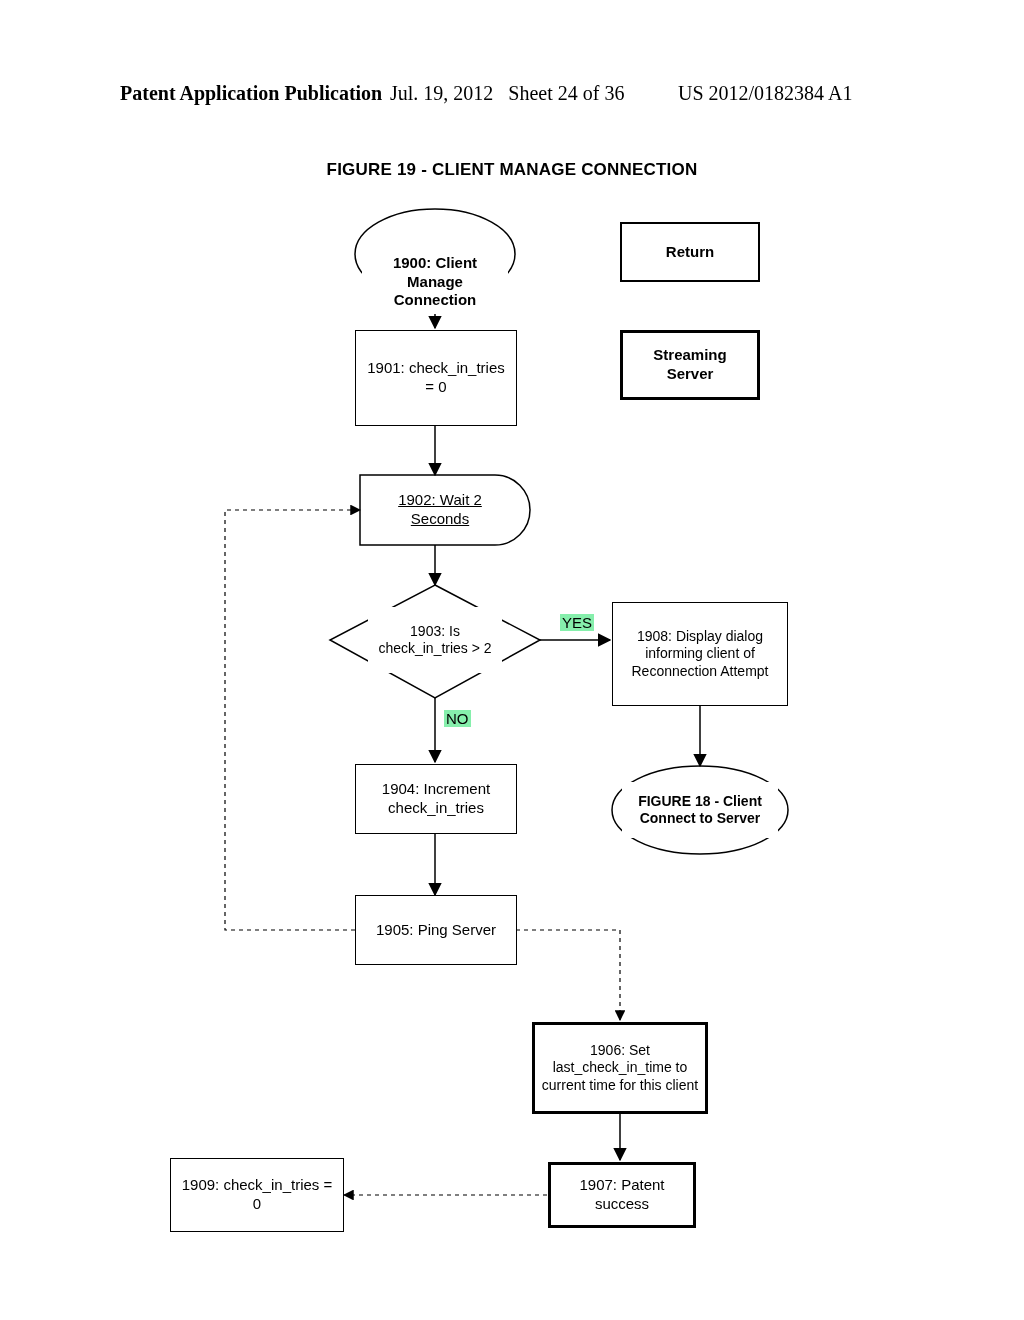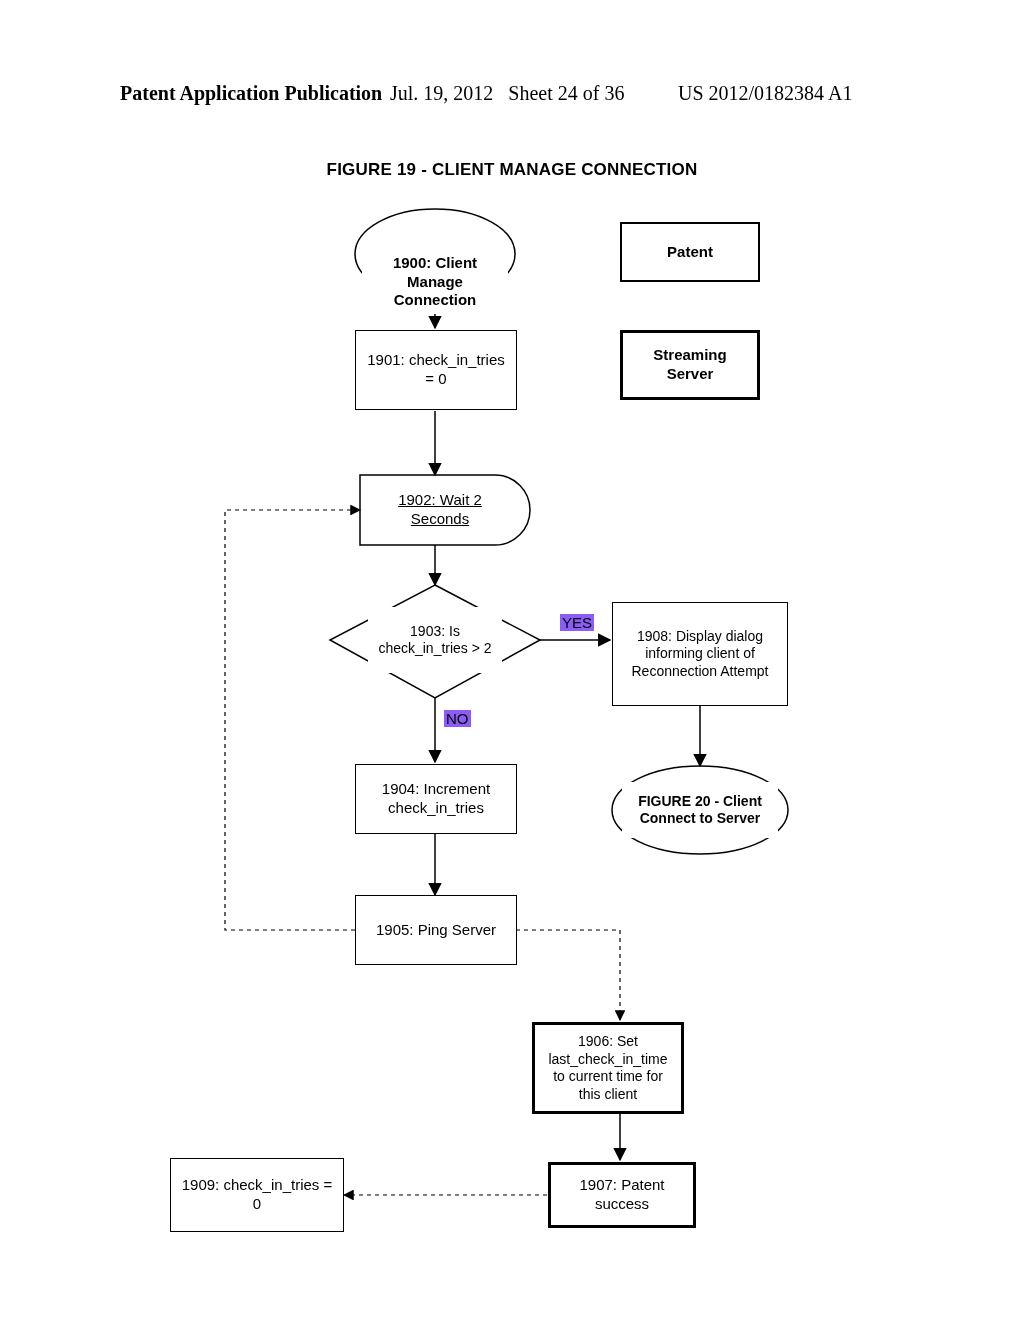--- a/index.html
+++ b/index.html
@@ -61,21 +61,21 @@
   svg.flowsvg {
     position: absolute;
     left: 0; top: 0;
     width: 1024px;
     height: 1320px;
     pointer-events: none;
   }
   .label {
     position: absolute;
     font-size: 15px;
-    background: #8b5cf6;
+    background: #86efac;
     padding: 0 2px;
   }
 </style>
 </head>
 <body>
 
 <div class="page">
 
   <div class="hdr hdr-left">Patent Application Publication</div>
   <div class="hdr hdr-mid">
@@ -117,41 +117,41 @@
 
     <polyline points="355,930 225,930 225,510 360,510" fill="none" stroke="#000" stroke-width="1.2" stroke-dasharray="4 4" marker-end="url(#arrow)"></polyline>
 
     <polyline points="516,930 620,930 620,1020" fill="none" stroke="#000" stroke-width="1.2" stroke-dasharray="4 4" marker-end="url(#arrow)"></polyline>
 
     <line x1="620" y1="1114" x2="620" y2="1160" stroke="#000" stroke-width="1.5" marker-end="url(#arrow)"></line>
 
     <line x1="547" y1="1195" x2="344" y2="1195" stroke="#000" stroke-width="1.2" stroke-dasharray="4 4" marker-end="url(#arrow)"></line>
   </svg>
 
-  <div class="box bold" style="left:620px; top:222px; width:140px; height:60px; border-width:2px;">Patent</div>
+  <div class="box bold" style="left:620px; top:222px; width:140px; height:60px; border-width:2px;">Return</div>
   <div class="box thickbox bold" style="left:620px; top:330px; width:140px; height:70px;">Streaming Server</div>
 
   <div class="box bold" style="left:362px; top:222px; width:146px; height:64px; border:none;margin-top:28px;">1900: Client Manage Connection</div>
 
-  <div class="box" style="left:355px; top:330px; width:162px; height:80px;">1901: check_in_tries = 0</div>
+  <div class="box" style="left:355px; top:330px; width:162px; height:96px;">1901: check_in_tries = 0</div>
 
   <div class="box" style="left:370px; top:487px; width:140px; height:46px; border:none;text-decoration:underline;">1902: Wait 2 Seconds</div>
 
   <div class="box" style="left:368px; top:607px; width:134px; height:66px; border:none; font-size:14px;">1903: Is check_in_tries &gt; 2</div>
 
   <div class="label" style="left:560px; top:614px;">YES</div>
   <div class="label" style="left:444px; top:710px;">NO</div>
 
   <div class="box" style="left:612px; top:602px; width:176px; height:104px; font-size:14px;">1908: Display dialog informing client of Reconnection Attempt</div>
 
-  <div class="box bold" style="left:622px; top:782px; width:156px; height:56px; border:none; font-size:14px;">FIGURE 20 - Client Connect to Server</div>
+  <div class="box bold" style="left:622px; top:782px; width:156px; height:56px; border:none; font-size:14px;">FIGURE 18 - Client Connect to Server</div>
 
   <div class="box" style="left:355px; top:764px; width:162px; height:70px;">1904: Increment check_in_tries</div>
 
   <div class="box" style="left:355px; top:895px; width:162px; height:70px;">1905: Ping Server</div>
 
-  <div class="box thickbox" style="left:532px; top:1022px; width:152px; height:92px; font-size:14px;">1906: Set last_check_in_time to current time for this client</div>
+  <div class="box thickbox" style="left:532px; top:1022px; width:176px; height:92px; font-size:14px;">1906: Set last_check_in_time to current time for this client</div>
 
   <div class="box thickbox" style="left:548px; top:1162px; width:148px; height:66px;">1907: Patent success</div>
 
   <div class="box" style="left:170px; top:1158px; width:174px; height:74px;">1909: check_in_tries = 0</div>
 
 </div>
 
 </body></html>

